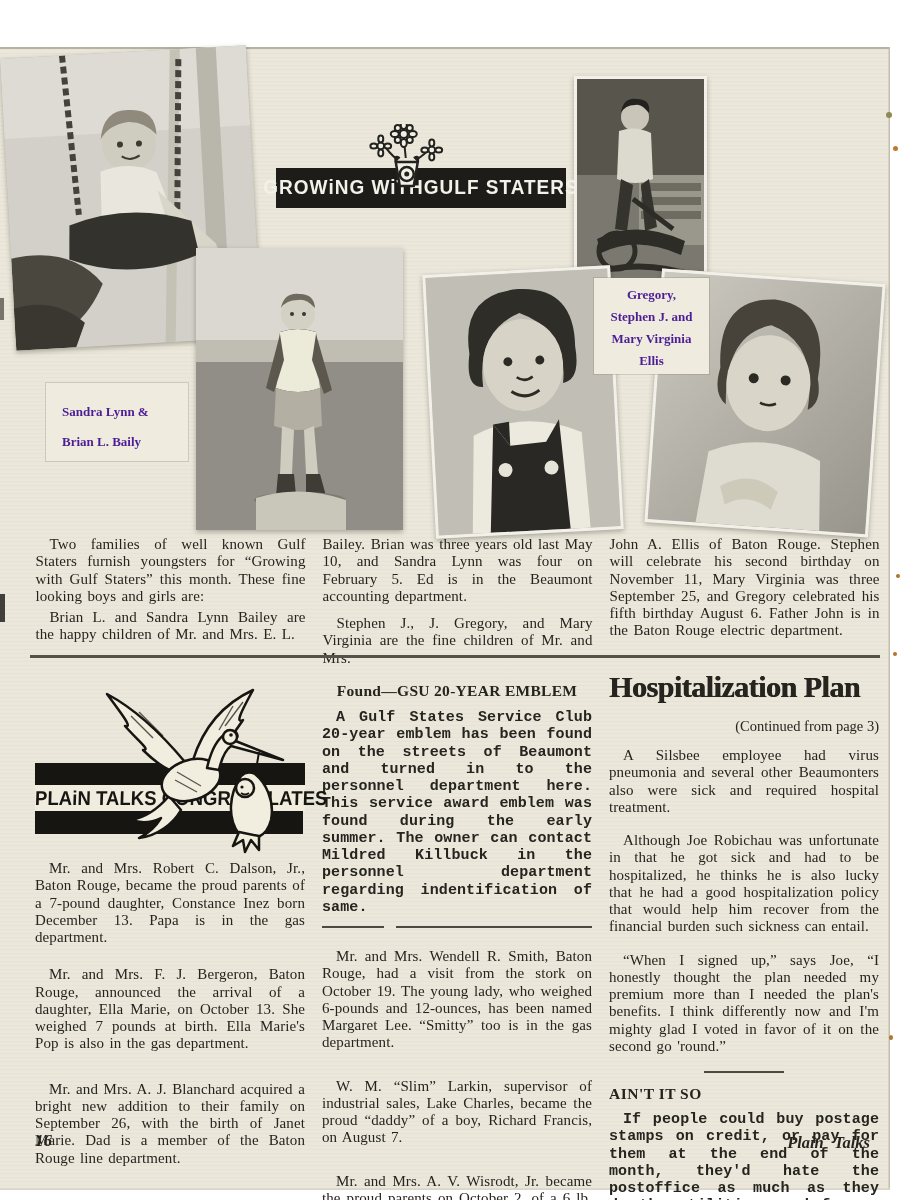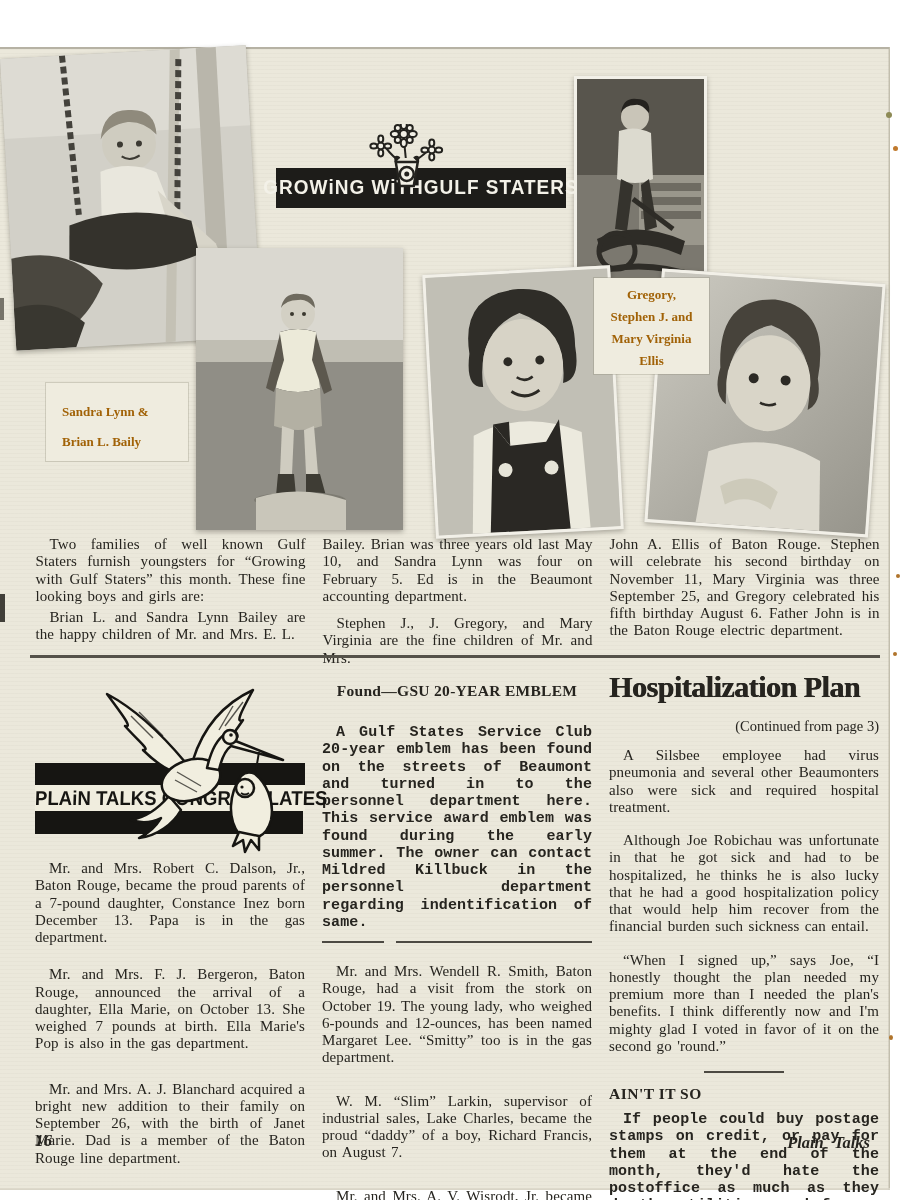--- a/index.html
+++ b/index.html
@@ -23,21 +23,21 @@
   .ph-tod{left:653px;top:228px;width:218px;height:248px;transform:rotate(4deg);z-index:2;border:3px solid #f2f0e8;}
 
   .banner{position:absolute;left:268px;top:88px;width:290px;height:74px;z-index:3;}
   .banner-bar{position:absolute;left:0;top:32px;width:100%;height:40px;background:#1d1c19;
               display:flex;align-items:center;justify-content:center;padding:0 10px;box-sizing:border-box;margin-left:8px;}
   .banner-txt{font-family:"Liberation Sans", sans-serif;font-weight:bold;color:#f3f1e8;
               font-size:19px;letter-spacing:1px;transform:scaleY(1.05);white-space:nowrap;}
   .banner-flowers{position:absolute;left:50%;top:-12px;transform:translateX(-58%);z-index:4;}
 
   .caption{position:absolute;background:#efecdf;box-shadow:0 0 0 1px rgba(120,115,95,.25);
-           font-weight:bold;font-size:13px;color:#a16207;z-index:5;text-align:center;}
+           font-weight:bold;font-size:13px;color:#4c1d95;z-index:5;text-align:center;}
   .cap-left{left:46px;top:335px;width:142px;height:78px;padding-top:14px;line-height:30px;box-sizing:border-box;text-align:left;padding-left:16px;}
   .cap-right{left:594px;top:230px;width:115px;height:96px;line-height:22px;padding-top:6px;box-sizing:border-box;}
 
   
   .row{position:absolute;left:35px;width:845px;display:flex;gap:17px;}
   .col{width:270px;box-sizing:border-box;}
   .body-txt{font-size:15px;line-height:1.15;text-align:justify;word-spacing:1.5px;letter-spacing:.1px;}
   .body-txt p{margin:0 0 16px 0;text-indent:14px;}
   .noindent{text-indent:0 !important;}
   .bold{font-weight:bold;font-family:Liberation Mono, monospace;}
@@ -48,21 +48,21 @@
   
   .logo{position:relative;height:192px;}
   .logo-bar1{position:absolute;left:0;top:95px;width:270px;height:22px;background:#161512;}
   .logo-band{position:absolute;left:0;top:117px;width:270px;height:26px;background:#f0edde;
              display:flex;align-items:center;}
   .logo-band span{font-family:"Liberation Sans", sans-serif;font-weight:bold;font-size:20px;
              color:#161512;letter-spacing:0;transform:scaleX(.93) skewX(-2deg);transform-origin:left;white-space:nowrap;}
   .logo-bar2{position:absolute;left:0;top:143px;width:268px;height:23px;background:#161512;}
   .logo-stork{position:absolute;left:38px;top:8px;z-index:2;}
 
-  .mid-head{font-weight:bold;font-size:15.5px;text-align:center;margin:14px 0 24px 0;letter-spacing:.3px;}
+  .mid-head{font-weight:bold;font-size:15.5px;text-align:center;margin:14px 0 9px 0;letter-spacing:.3px;}
   .seg-divider{display:flex;gap:12px;margin:10px 0 20px 0;align-items:center;}
   .seg-divider .s1{height:2px;background:#4c4942;width:62px;}
   .seg-divider .s2{height:2px;background:#4c4942;flex:1;}
 
   .hosp-head{font-weight:bold;font-size:30px;letter-spacing:-.5px;margin:2px 0 0 0;white-space:nowrap;
              text-shadow:.6px 0 0 currentColor;}
   .continued{text-align:right;font-size:14.5px;margin:14px 0 12px 0;}
   .short-divider{width:80px;height:2px;background:#4c4942;margin:6px auto 12px auto;}
   .aint-head{font-weight:bold;font-size:15.5px;text-align:left;margin:0 0 8px 0;letter-spacing:.5px;}
 

